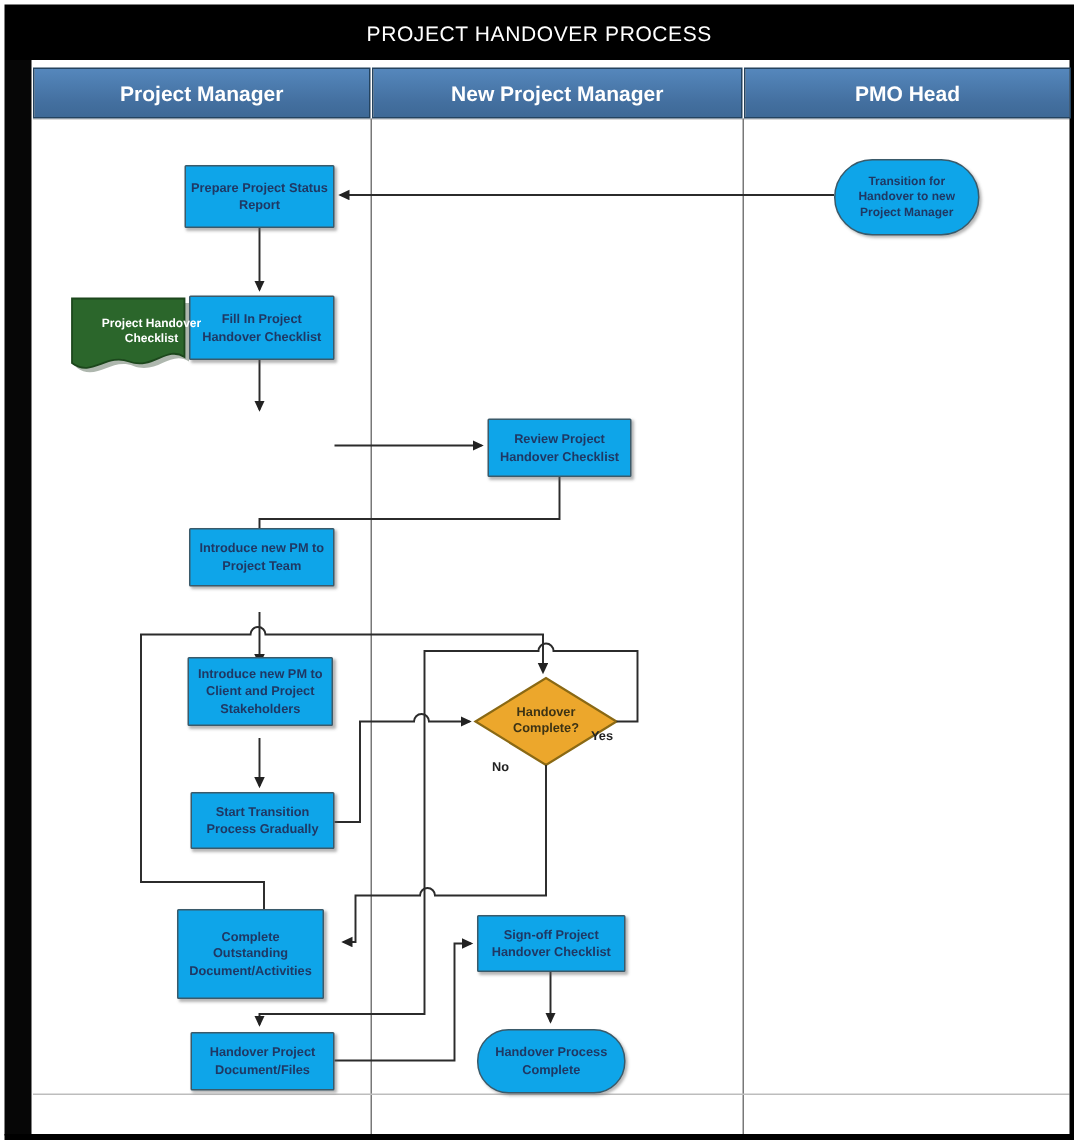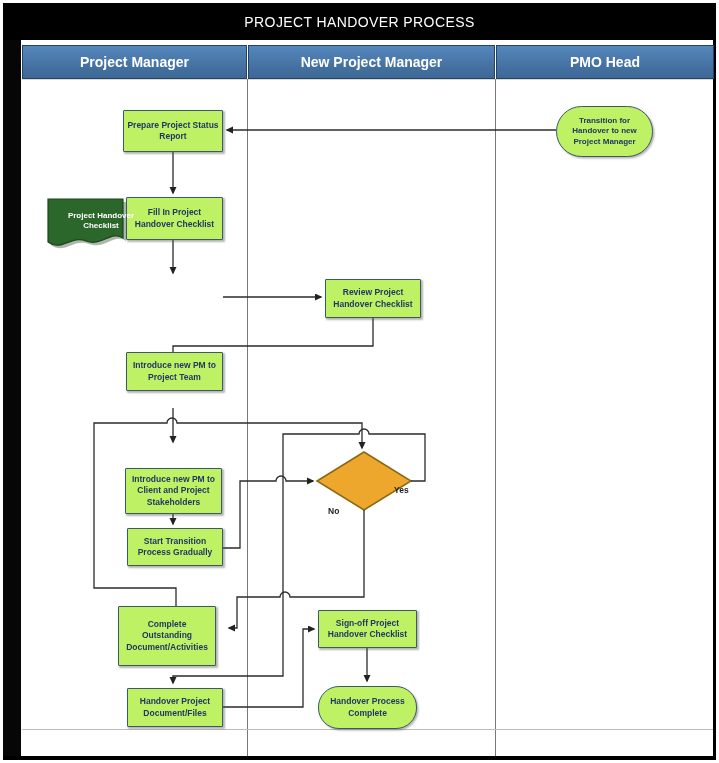--- a/index.html
+++ b/index.html
@@ -19,21 +19,21 @@
     position:absolute;top:45px;height:34px;box-sizing:border-box;
     background:linear-gradient(180deg,#5587BC 0%,#436F9F 70%,#3E6996 100%);
     border:1px solid #24435F;color:#fff;font-weight:bold;font-size:14px;
     display:flex;align-items:center;justify-content:center;z-index:2;
   }
   .vline{position:absolute;width:1px;top:79px;bottom:7px;background:#787878;z-index:1;}
   .hline-bottom{position:absolute;left:22px;right:6px;top:729px;height:1px;background:#bdbdbd;z-index:1;}
   .hline-top{position:absolute;left:22px;right:6px;top:79px;height:1px;background:#d9d9d9;z-index:1;}
   svg.wires{position:absolute;left:0;top:0;z-index:3;}
   .node{
-    position:absolute;background:#bef264;border:1.5px solid #3A5A6A;color:#1F3864;
+    position:absolute;background:#0ea5e9;border:1.5px solid #3A5A6A;color:#1F3864;
     font-weight:bold;font-size:8.5px;line-height:1.3;text-align:center;
     display:flex;align-items:center;justify-content:center;padding:2px 3px;
     box-sizing:border-box;box-shadow:1.5px 1.5px 2px rgba(90,90,90,.45);
     z-index:4;border-radius:1px;
   }
   .oval{border-radius:26px;font-size:8px;}
   .terminator{border-radius:21px;}
   .shape-label{
     position:absolute;z-index:5;font-weight:bold;font-size:8.5px;line-height:1.3;
     text-align:center;display:flex;align-items:center;justify-content:center;
@@ -92,31 +92,32 @@
 
   <div class="node" style="left:123px;top:110px;width:100px;height:42px;">Prepare Project Status Report</div>
 
   <div class="node" style="left:126px;top:197px;width:97px;height:43px;">Fill In Project Handover Checklist</div>
 
 
   <div class="node" style="left:325px;top:279px;width:96px;height:39px;">Review Project Handover Checklist</div>
 
   <div class="node" style="left:126px;top:352px;width:97px;height:39px;">Introduce new PM to Project Team</div>
 
-  <div class="node" style="left:125px;top:468px;width:97px;height:46px;">Introduce new PM to Client and Project Stakeholders</div>
+  <div class="node" style="left:125px;top:438px;width:97px;height:46px;">Introduce new PM to Client and Project Stakeholders</div>
 
   <div class="node" style="left:127px;top:528px;width:96px;height:38px;">Start Transition Process Gradually</div>
 
   <div class="node" style="left:118px;top:606px;width:98px;height:60px;">Complete Outstanding Document/Activities</div>
 
   <div class="node" style="left:127px;top:688px;width:96px;height:39px;">Handover Project Document/Files</div>
 
   <div class="node" style="left:318px;top:610px;width:99px;height:38px;">Sign-off Project Handover Checklist</div>
 
   <div class="node terminator" style="left:318px;top:686px;width:99px;height:43px;">Handover Process Complete</div>
 
   <div class="shape-label doc-label" style="left:67px;top:203px;width:68px;height:36px;">Project Handover Checklist</div>
 
+  <div class="shape-label decision-label" style="left:324px;top:462px;width:80px;height:36px;">Handover Complete?</div>
 
   <div class="edge-label" style="left:394px;top:485px;">Yes</div>
   <div class="edge-label" style="left:328px;top:506px;">No</div>
 
 </div>
 
 </body></html>

